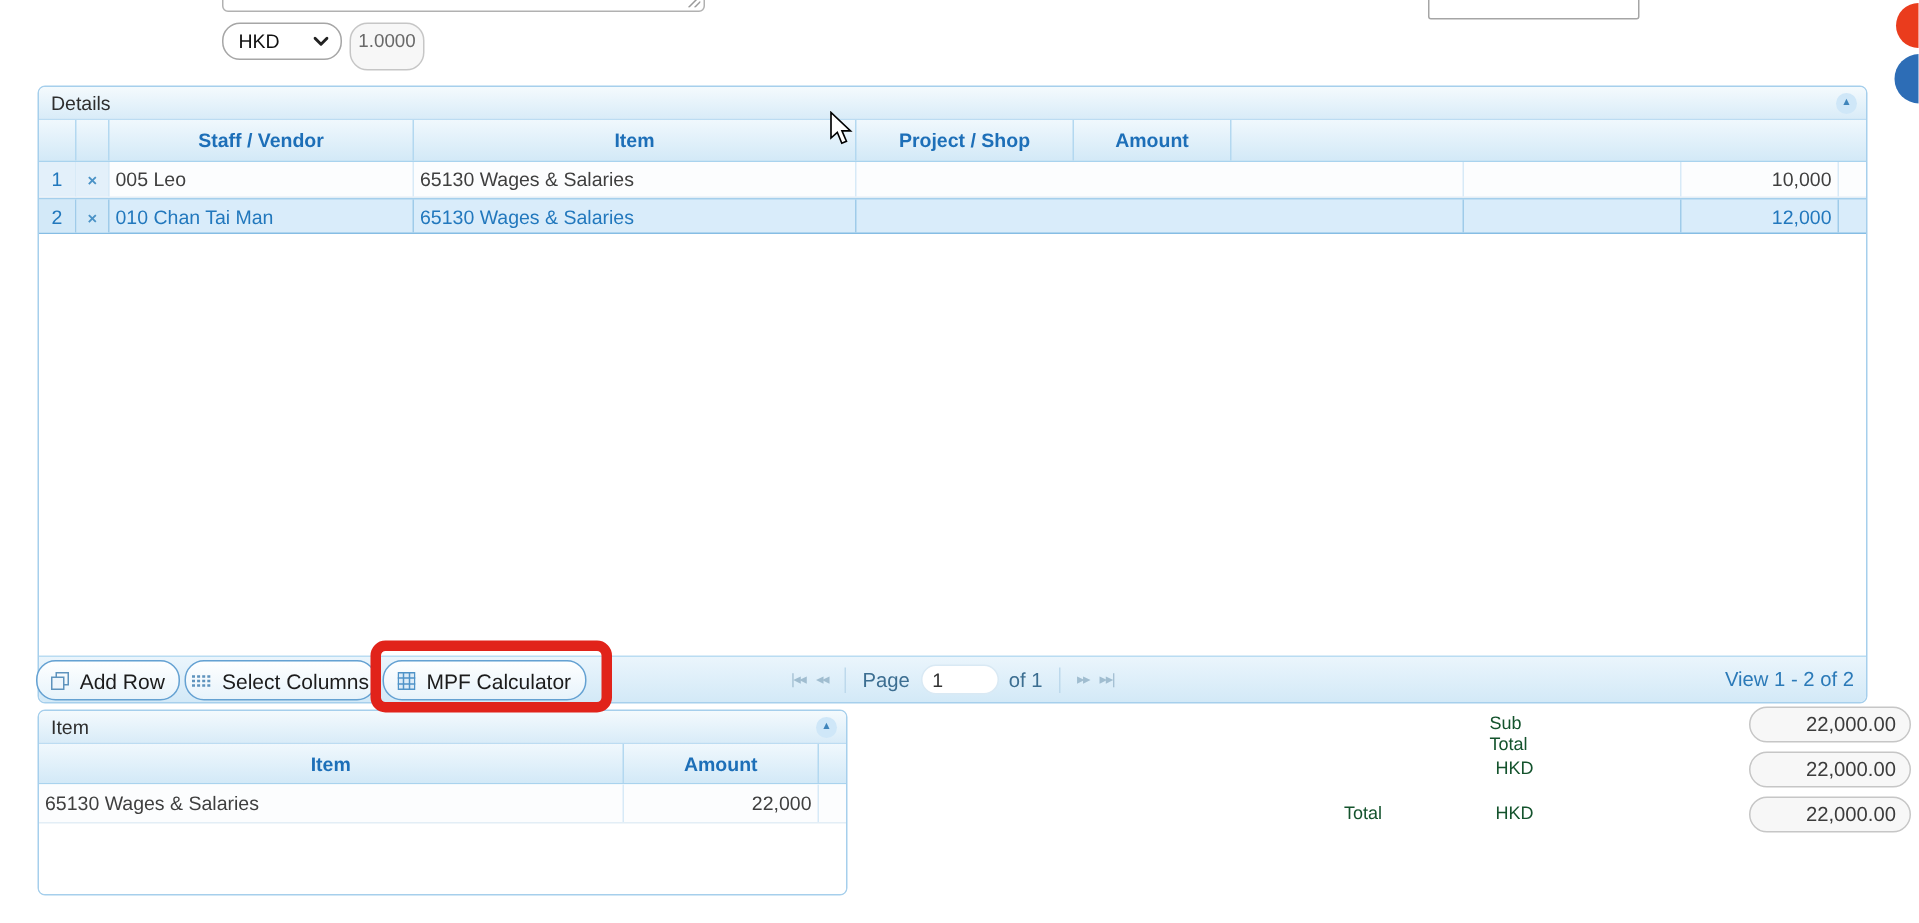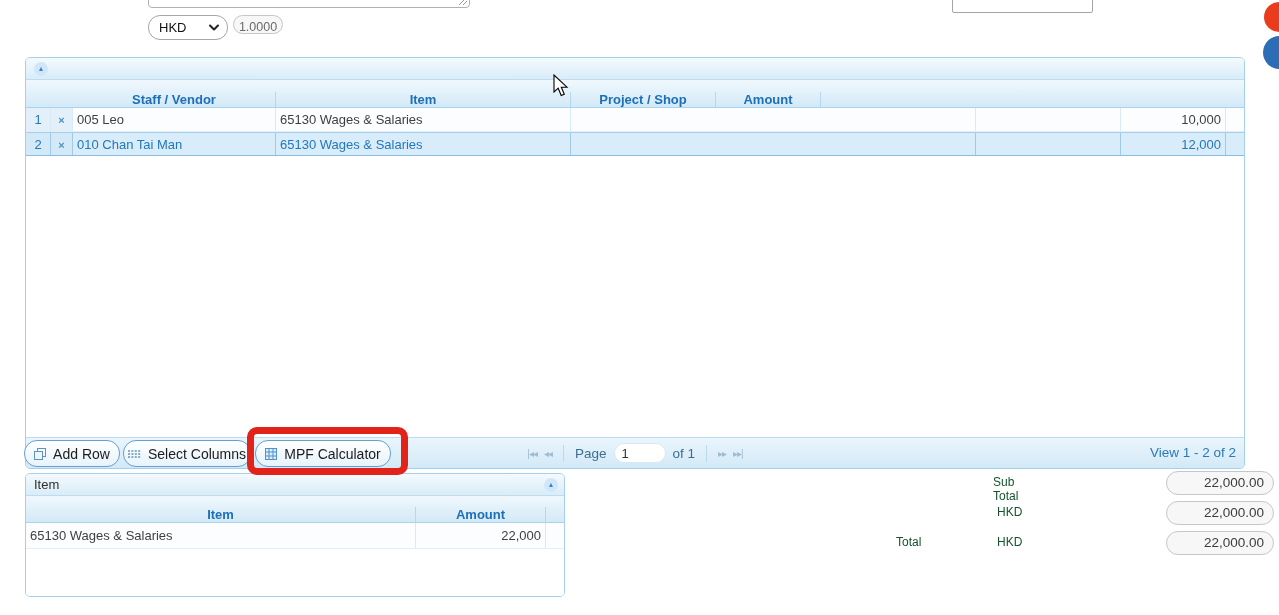--- a/index.html
+++ b/index.html
@@ -8,21 +8,21 @@
 
   
   .memo-textarea { position:absolute; left:148px; top:-30px; width:322px; height:38px;
     border:1px solid #b1b1b1; border-radius:4px; background:#fff; }
   .resize-grip { position:absolute; right:2px; bottom:2px; width:9px; height:9px; }
   .currency-label { position:absolute; left:30px; top:20px; font-size:13.5px; color:#5f5f5f;margin-top:36px; }
   .currency-select { position:absolute; left:148px; top:15px; width:80px; height:25px;
     border:1px solid #a6a6a6; border-radius:12px; background:#fff; display:flex;
     align-items:center; padding:0 8px 0 10px; cursor:default; }
   .currency-select .val { font-size:13px; color:#111; flex:1; }
-  .rate-field { position:absolute; left:233px; top:15px; width:50px; height:19px;
+  .rate-field { position:absolute; left:233px; top:15px; width:50px; height:32px;
     border:1px solid #c6c6c6; border-radius:12px; background:#f7f7f7; font-size:12.5px;
     color:#6a6a6a; text-align:center; line-height:23px; }
   .input-topright { position:absolute; left:952px; top:-22px; width:141px; height:35px;
     border:1px solid #a5a5a5; border-radius:2px; background:#fff; }
 
   
   .fab { position:absolute; border-radius:50%; }
   .fab-red  { left:1264px; top:2px;  width:30px; height:30px; background:#ea3c1d; }
   .fab-blue { left:1263px; top:36px; width:33px; height:33px; background:#2d6db6; }
 
@@ -32,21 +32,21 @@
   .details-panel { left:25px; top:57px; width:1220px; height:412px; }
   .item-panel    { left:25px; top:473px; width:540px; height:124px; }
   .titlebar { height:22px; flex:0 0 22px; background:linear-gradient(#f4fafd,#d9ecf8);
     border-bottom:1px solid #bcdcf2; display:flex; align-items:center; padding:0 6px 0 8px; }
   .titlebar .t { font-size:13px; color:#2e2e2e; flex:1; }
   .collapse-btn { width:14px; height:14px; border-radius:50%; background:#cfe7f8;
     display:flex; align-items:center; justify-content:center; cursor:pointer; }
   .collapse-btn span { font-size:7px; color:#3f85bb; line-height:1; }
 
   .grid-header { display:flex; flex:0 0 28px; background:linear-gradient(#f0f8fd,#d3e9f7);
-    border-bottom:1px solid #a9d3ee;align-items:flex-end; }
+    border-bottom:1px solid #a9d3ee; }
   .grid-header .hc { border-right:1px solid #b3d8f0; display:flex; align-items:center;
     justify-content:center; font-size:13px; font-weight:bold; color:#1d6fb8; }
   .grid-body { flex:1; background:#fff; }
   .grid-row { display:flex; height:24px; }
   .grid-row .c { border-right:1px solid #d7eaf7; font-size:13px; color:#3f3f3f;
     padding:0 4px; line-height:23px; white-space:nowrap; overflow:hidden; }
   .row-plain { border-bottom:1px solid #e3eef6; background:#fcfdfe; }
   .row-selected { background:#d9ecfa; border-top:1px solid #a5cfec; border-bottom:1px solid #86bde4; }
   .row-selected .c { color:#2278bd; border-right:1px solid #9fcbe9; }
   .c.num { background:#e3f0fa; color:#2278bd; text-align:center; padding:0; }
@@ -115,20 +115,21 @@
 </div>
 <div class="rate-field">1.0000</div>
 
 <div class="input-topright"></div>
 
 <div class="fab fab-red"></div>
 <div class="fab fab-blue"></div>
 
 <div class="panel details-panel">
   <div class="titlebar">
+    <span class="t">Details</span>
     <div class="collapse-btn">
       <span>▲</span>
     </div>
   </div>
 
   <div class="grid-header">
     <div class="hc w-num"></div>
     <div class="hc w-del"></div>
     <div class="hc w-staff">Staff / Vendor</div>
     <div class="hc w-item">Item</div>

